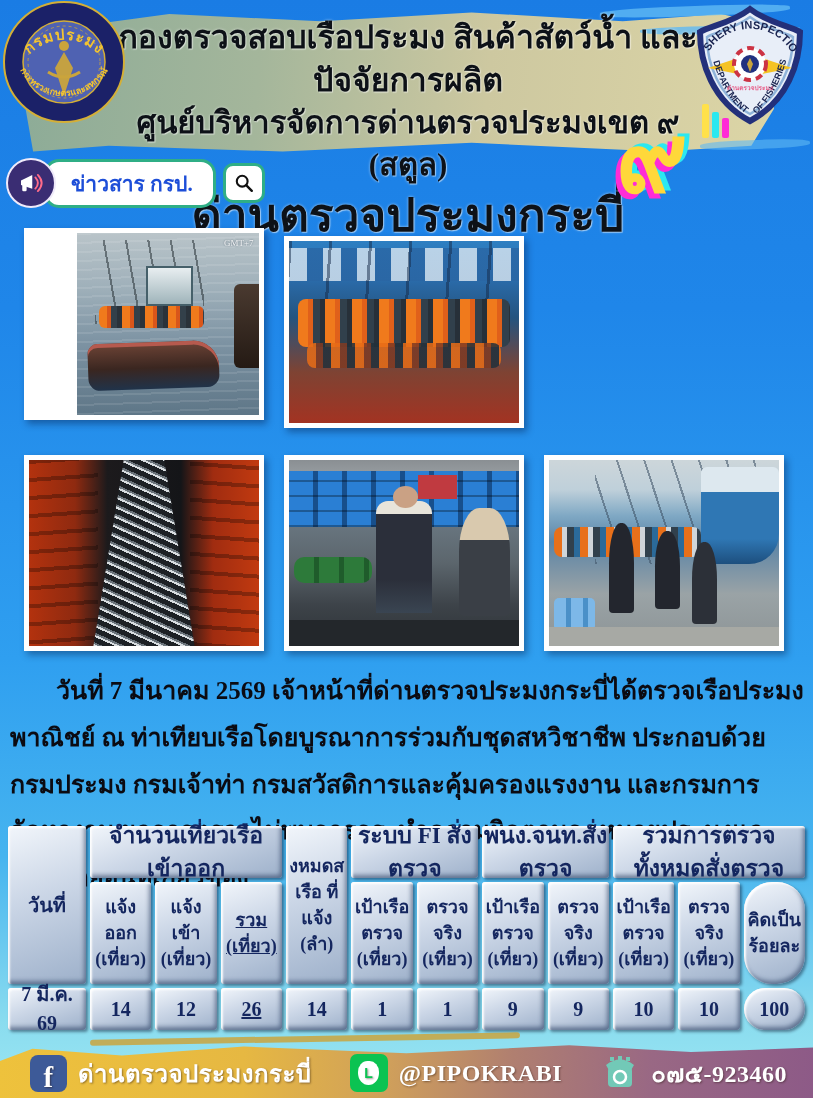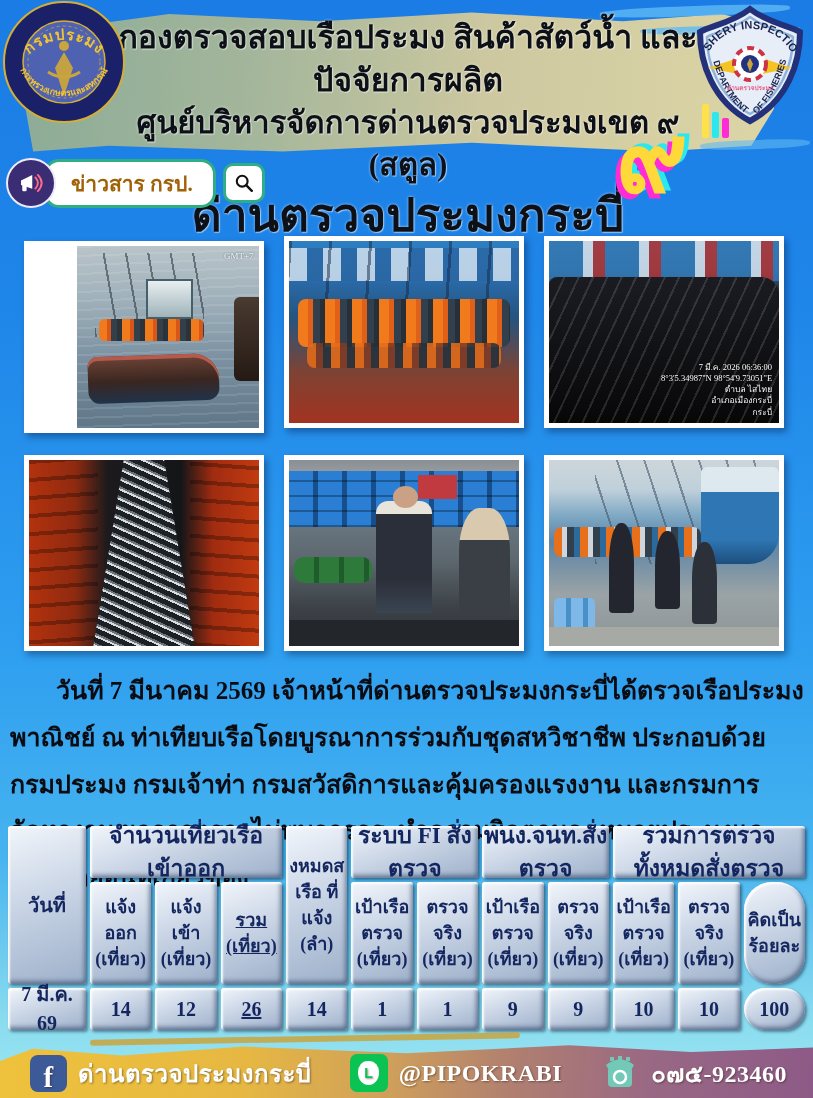--- a/index.html
+++ b/index.html
@@ -28,31 +28,31 @@
   .gb2{ height:26px; background:#2be8f0; }
   .gb3{ height:20px; background:#ff2bd6; }
   .numeral{ position:absolute; left:616px; top:108px; font-size:98px; line-height:1.05; font-weight:bold; color:#ffd83a;
     text-shadow:-5px 5px 0 #ff2bd6,5px -3px 0 #2be8f0; }
 
   
   .newsbar{ position:absolute; left:6px; top:158px; display:flex; align-items:center; }
   .megacircle{ width:50px; height:50px; border-radius:50%; background:#3a2d73; border:2px solid #efeafa;
     display:flex; align-items:center; justify-content:center; z-index:2; }
   .newspill{ margin-left:-12px; padding:5px 20px 5px 24px; background:#fff; border:3px solid #2fae86;
-    border-radius:15px; font-size:21px; font-weight:bold; color:#a16207; z-index:1; }
+    border-radius:15px; font-size:21px; font-weight:bold; color:#1d4ed8; z-index:1; }
   .searchbtn{ margin-left:7px; width:42px; height:40px; background:#fff; border:3px solid #2fae86; border-radius:10px;
     display:flex; align-items:center; justify-content:center; }
 
   
   .ph{ position:absolute; width:240px; height:192px; background:#fff; border:5px solid #fff;
     box-shadow:3px 4px 7px rgba(0,20,60,.4); }
   .row2{ height:196px; }
   .scene{ position:relative; width:100%; height:100%; overflow:hidden; }
   .scene div{ position:absolute; }
-  .pos1{ left:24px; top:241px;padding-left:48px; } .pos2{ left:284px; top:236px; } .pos3{ left:544px; top:236px; }
+  .pos1{ left:24px; top:228px;padding-left:48px; } .pos2{ left:284px; top:236px; } .pos3{ left:544px; top:236px; }
   .pos4{ left:24px; top:455px; } .pos5{ left:284px; top:455px; } .pos6{ left:544px; top:455px; }
 
   .p1{ background:linear-gradient(180deg,#b9c4c9 0%,#9fb0ba 30%,#7d93a3 60%,#5e7687 100%); }
   .p1 .ripples{ inset:0; background:repeating-linear-gradient(178deg,rgba(255,255,255,.10) 0 2px,transparent 2px 9px); }
   .p1 .boat2{ right:-4%; top:28%; width:18%; height:46%; background:linear-gradient(180deg,#4a3a30,#241a14); border-radius:6px; }
   .p1 .cabin{ left:38%; top:18%; width:26%; height:22%; background:linear-gradient(180deg,#e8eef0,#9fb4ba); border:2px solid #46606a; }
   .p1 .mast{ left:10%; top:4%; width:60%; height:46%; background:repeating-linear-gradient(80deg,rgba(40,50,55,.55) 0 2px,transparent 2px 22px); }
   .p1 .hull{ left:6%; bottom:14%; width:72%; height:26%; background:linear-gradient(180deg,#6e4436 0%,#3a2620 55%,#20334a 100%); border-radius:10px 26px 12px 12px; transform:rotate(-2deg); box-shadow:inset 0 4px 0 #b65a4e; }
   .p1 .crew{ left:12%; top:40%; width:58%; height:12%; border-radius:6px;
     background:repeating-linear-gradient(90deg,#f07a1c 0 8px,#d9561a 8px 12px,#33404a 12px 18px,#2a323a 18px 23px); }
@@ -237,33 +237,20 @@
     </div>
   </div>
   <div class="ph pos2">
     <div class="scene p2">
         <div class="rails"></div>
         <div class="beams"></div>
         <div class="crew"></div>
         <div class="crew2"></div>
       </div>
   </div>
-  <div class="ph pos3">
-    <div class="scene p3">
-      <div class="boat"></div>
-        <div class="net"></div>
-      <div class="stamp">
-        <span>7 มี.ค. 2026 06:36:00</span><br>
-        <span>8°3'5.34987"N 98°54'9.73051"E</span><br>
-        <span>ตำบล ไสไทย</span><br>
-        <span>อำเภอเมืองกระบี่</span><br>
-        <span>กระบี่</span>
-      </div>
-    </div>
-  </div>
   <div class="ph row2 pos4">
     <div class="scene p4">
         <div class="wallL"></div>
         <div class="wallR"></div>
         <div class="fish"></div>
       </div>
   </div>
   <div class="ph row2 pos5">
     <div class="scene p5">
         <div class="crates"></div>

